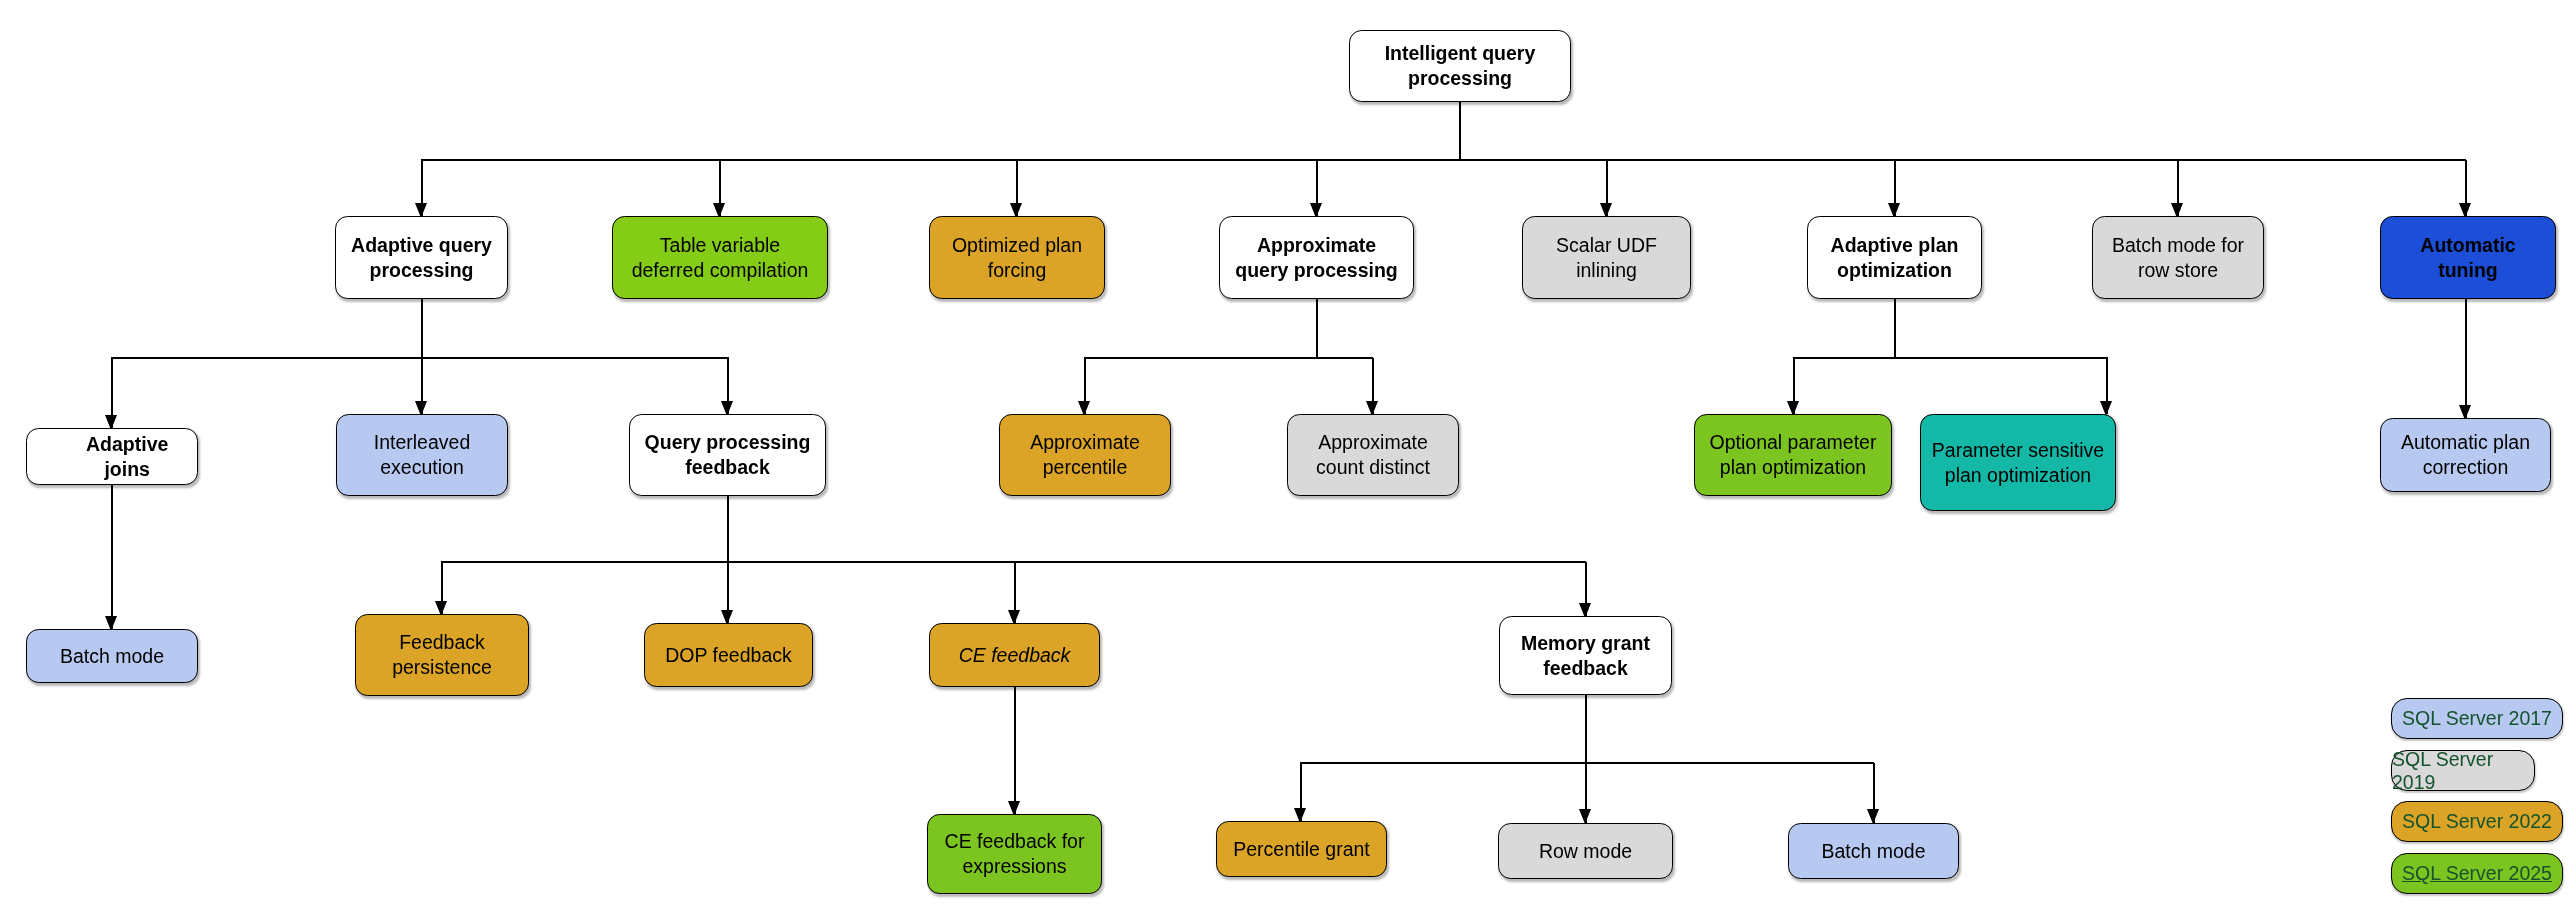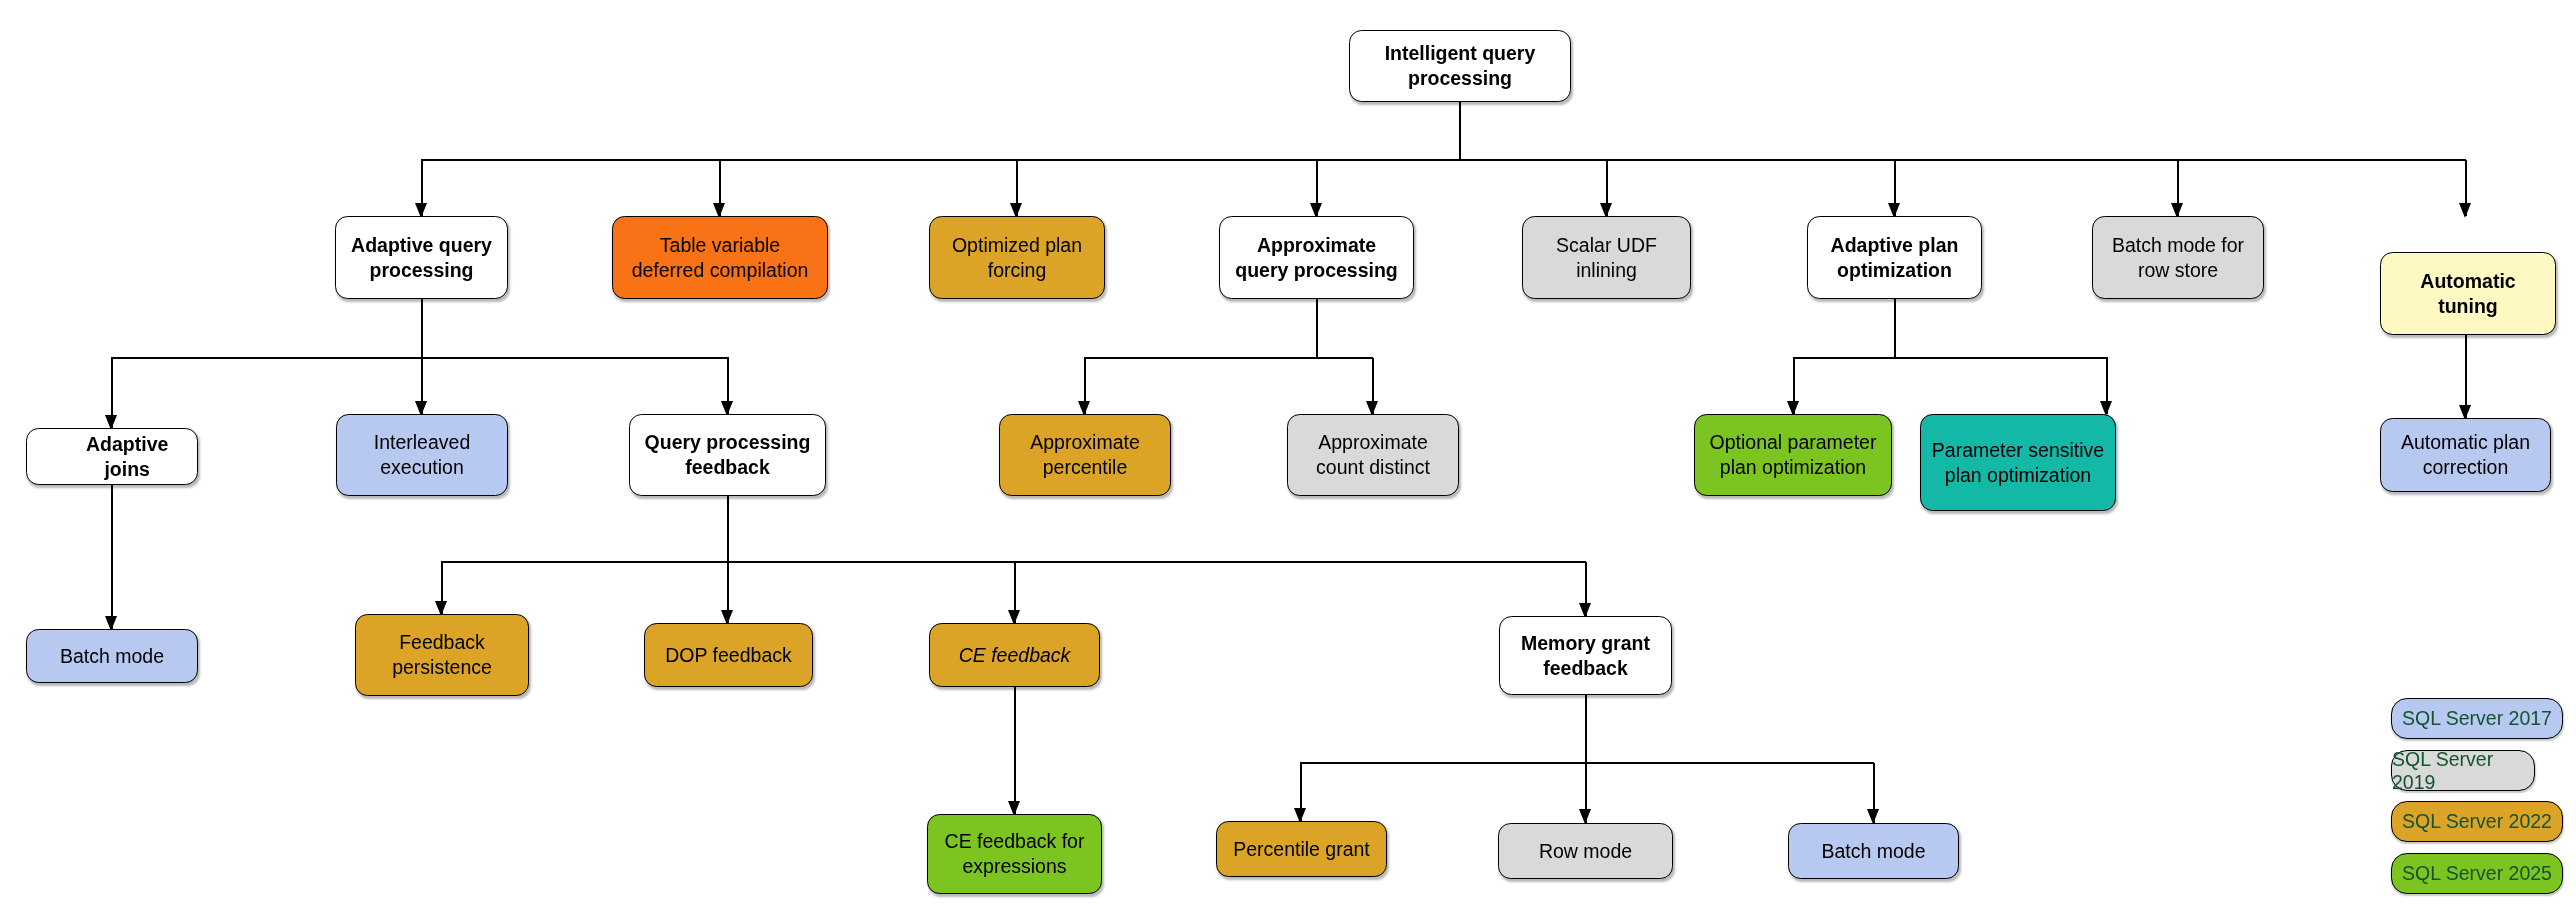--- a/index.html
+++ b/index.html
@@ -95,33 +95,33 @@
     <div class="vline" style="left: 1300px; top: 763px; width: 1.7px; height: 58px; background: rgb(0, 0, 0);"></div>
     <div class="arrow" style="left: 1294px; top: 808px; border-top-color: rgb(0, 0, 0);"></div>
     <div class="vline" style="left: 1585px; top: 763px; width: 1.7px; height: 60px; background: rgb(0, 0, 0);"></div>
     <div class="arrow" style="left: 1579px; top: 809px; border-top-color: rgb(0, 0, 0);"></div>
     <div class="vline" style="left: 1873px; top: 763px; width: 1.7px; height: 60px; background: rgb(0, 0, 0);"></div>
     <div class="arrow" style="left: 1867px; top: 809px; border-top-color: rgb(0, 0, 0);"></div>
     <div class="node bold" style="left: 1349px; top: 30px; width: 222px; height: 72px; background: rgb(255, 255, 255); border-color: rgb(0, 0, 0);">Intelligent query
 processing</div>
     <div class="node bold" style="left: 335px; top: 216px; width: 173px; height: 83px; background: rgb(255, 255, 255); border-color: rgb(0, 0, 0); text-align: center;">Adaptive query
 processing</div>
-    <div class="node" style="left: 612px; top: 216px; width: 216px; height: 83px; background: #f97316; border-color: rgb(0, 0, 0); text-align: center;">Table variable
+    <div class="node" style="left: 612px; top: 216px; width: 216px; height: 83px; background: #84cc16; border-color: rgb(0, 0, 0); text-align: center;">Table variable
 deferred compilation</div>
     <div class="node" style="left: 929px; top: 216px; width: 176px; height: 83px; background: rgb(219, 164, 39); border-color: rgb(0, 0, 0);">Optimized plan
 forcing</div>
     <div class="node bold" style="left: 1219px; top: 216px; width: 195px; height: 83px; background: rgb(255, 255, 255); border-color: rgb(0, 0, 0);">Approximate
 query processing</div>
     <div class="node" style="left: 1522px; top: 216px; width: 169px; height: 83px; background: rgb(217, 217, 217); border-color: rgb(0, 0, 0);">Scalar UDF
 inlining</div>
     <div class="node bold" style="left: 1807px; top: 216px; width: 175px; height: 83px; background: rgb(255, 255, 255); border-color: rgb(0, 0, 0);">Adaptive plan
 optimization</div>
     <div class="node" style="left: 2092px; top: 216px; width: 172px; height: 83px; background: rgb(217, 217, 217); border-color: rgb(0, 0, 0);">Batch mode for
 row store</div>
-    <div class="node bold" style="left: 2380px; top: 216px; width: 176px; height: 83px; background: #fef9c3; border-color: rgb(0, 0, 0); margin-top: 36px;">Automatic
+    <div class="node bold" style="left: 2380px; top: 216px; width: 176px; height: 83px; background: #1d4ed8; border-color: rgb(0, 0, 0);">Automatic
 tuning</div>
     <div class="node bold" style="left: 26px; top: 428px; width: 172px; height: 57px; background: rgb(255, 255, 255); border-color: rgb(0, 0, 0); padding-left: 36px;">Adaptive joins</div>
     <div class="node" style="left: 336px; top: 414px; width: 172px; height: 82px; background: rgb(183, 201, 241); border-color: rgb(0, 0, 0);">Interleaved
 execution</div>
     <div class="node bold" style="left: 629px; top: 414px; width: 197px; height: 82px; background: rgb(255, 255, 255); border-color: rgb(0, 0, 0);">Query processing
 feedback</div>
     <div class="node" style="left: 999px; top: 414px; width: 172px; height: 82px; background: rgb(219, 164, 39); border-color: rgb(0, 0, 0);">Approximate
 percentile</div>
     <div class="node" style="left: 1287px; top: 414px; width: 172px; height: 82px; background: rgb(217, 217, 217); border-color: rgb(0, 0, 0);">Approximate
 count distinct</div>
@@ -139,15 +139,15 @@
     <div class="node bold" style="left: 1499px; top: 616px; width: 173px; height: 79px; background: rgb(255, 255, 255); border-color: rgb(0, 0, 0);">Memory grant
 feedback</div>
     <div class="node" style="left: 927px; top: 814px; width: 175px; height: 80px; background: rgb(124, 196, 31); border-color: rgb(0, 0, 0);">CE feedback for
 expressions</div>
     <div class="node" style="left: 1216px; top: 821px; width: 171px; height: 56px; background: rgb(219, 164, 39); border-color: rgb(0, 0, 0);">Percentile grant</div>
     <div class="node" style="left: 1498px; top: 823px; width: 175px; height: 56px; background: rgb(217, 217, 217); border-color: rgb(0, 0, 0);">Row mode</div>
     <div class="node" style="left: 1788px; top: 823px; width: 171px; height: 56px; background: rgb(183, 201, 241); border-color: rgb(0, 0, 0);">Batch mode</div>
     <div class="legend-pill" style="left: 2391px; top: 698px; width: 172px; height: 41px; background: rgb(183, 201, 241); border-color: rgb(0, 0, 0);">SQL Server 2017</div>
     <div class="legend-pill" style="left: 2391px; top: 750px; width: 144px; height: 41px; background: rgb(217, 217, 217); border-color: rgb(0, 0, 0);">SQL Server 2019</div>
     <div class="legend-pill" style="left: 2391px; top: 801px; width: 172px; height: 41px; background: rgb(219, 164, 39); border-color: rgb(0, 0, 0);">SQL Server 2022</div>
-    <div class="legend-pill" style="left: 2391px; top: 853px; width: 172px; height: 41px; background: rgb(124, 196, 31); border-color: rgb(0, 0, 0);">SQL Server 2025</div>
+    <div class="legend-pill" style="left: 2391px; top: 853px; width: 172px; height: 41px; background: rgb(124, 196, 31); border-color: rgb(0, 0, 0); text-decoration: underline;">SQL Server 2025</div>
   </div>
 
 
 </body></html>

